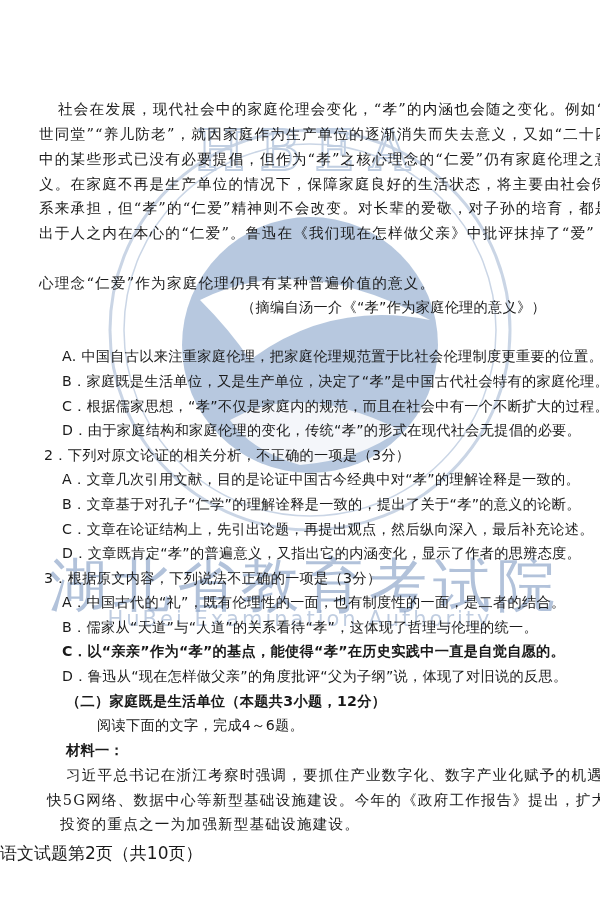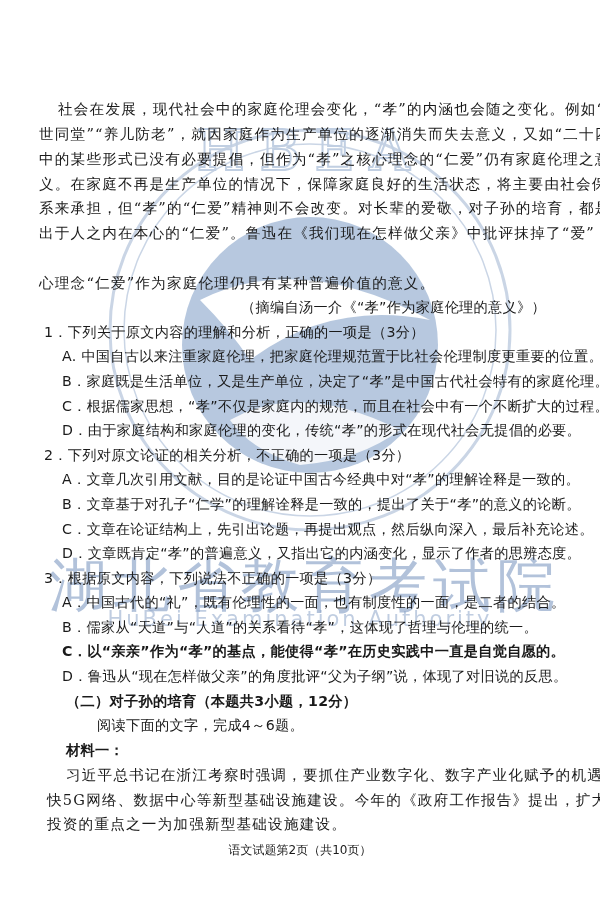--- a/index.html
+++ b/index.html
@@ -6,21 +6,21 @@
   body {
     width: 600px; height: 918px; background: #ffffff; position: relative; overflow: hidden;
     font-family: "DejaVu Serif", "Liberation Serif", serif; color: #1a1a1a;
   }
   .watermark { position: absolute; left: 0; top: 0; width: 600px; height: 918px; pointer-events: none; z-index: 0; }
   .page { position: absolute; left: 0; top: 0; width: 600px; height: 918px; z-index: 1; }
   .line { position: absolute; font-size: 14.6px; line-height: 20px; white-space: nowrap; letter-spacing: 0.2px; }
   .kai { font-family: "DejaVu Serif", "Liberation Serif", serif; letter-spacing: 1.2px; }
   .song { font-family: "DejaVu Sans", "Liberation Sans", sans-serif; font-size: 14.2px; letter-spacing: 0.3px; }
   .bold { font-weight: bold; }
-  .footer { position: absolute; left: 0; width: 600px; top: 842px; text-align: center; font-size: 12px; font-family: "DejaVu Sans", "Liberation Sans", sans-serif; }
+  .footer { position: absolute; left: 0; width: 600px; top: 842px; font-size: 17px; font-family: "DejaVu Sans", "Liberation Sans", sans-serif; }
 </style>
 </head>
 <body>
 
 <svg class="watermark" viewBox="0 0 600 918" xmlns="http://www.w3.org/2000/svg">
   <g opacity="0.55">
     <circle cx="310" cy="330" r="200" fill="none" stroke="#9fb4d1" stroke-width="3"></circle>
     <circle cx="310" cy="330" r="186" fill="none" stroke="#9fb4d1" stroke-width="1.5"></circle>
     <circle cx="310" cy="345" r="128" fill="#7d9cc5"></circle>
     <path d="M200 300 Q 300 250 430 320 Q 330 300 250 360 Q 230 330 200 300 Z" fill="#ffffff"></path>
@@ -35,39 +35,38 @@
 
   <div class="line kai" style="left:58px; top:99px;">社会在发展，现代社会中的家庭伦理会变化，“孝”的内涵也会随之变化。例如“四</div>
   <div class="line kai" style="left:39px; top:124px;">世同堂”“养儿防老”，就因家庭作为生产单位的逐渐消失而失去意义，又如“二十四孝”</div>
   <div class="line kai" style="left:39px; top:149px;">中的某些形式已没有必要提倡，但作为“孝”之核心理念的“仁爱”仍有家庭伦理之意</div>
   <div class="line kai" style="left:39px; top:174px;">义。在家庭不再是生产单位的情况下，保障家庭良好的生活状态，将主要由社会保障体</div>
   <div class="line kai" style="left:39px; top:198px;">系来承担，但“孝”的“仁爱”精神则不会改变。对长辈的爱敬，对子孙的培育，都是</div>
   <div class="line kai" style="left:39px; top:223px;">出于人之内在本心的“仁爱”。鲁迅在《我们现在怎样做父亲》中批评抹掉了“爱”，一</div>
   <div class="line song" style="left:241px; top:297px;">（摘编自汤一介《“孝”作为家庭伦理的意义》）</div>
   <div class="line kai" style="left:39px; top:273px;">心理念“仁爱”作为家庭伦理仍具有某种普遍价值的意义。</div>
 
-  <div class="line song" style="left:44px; top:322px;">1．下列关于原文内容的理解和分析，正确的一项是（3分）</div>
   <div class="line song" style="left:62px; top:346px;">A. 中国自古以来注重家庭伦理，把家庭伦理规范置于比社会伦理制度更重要的位置。</div>
   <div class="line song" style="left:62px; top:371px;">B．家庭既是生活单位，又是生产单位，决定了“孝”是中国古代社会特有的家庭伦理。</div>
   <div class="line song" style="left:62px; top:396px;">C．根据儒家思想，“孝”不仅是家庭内的规范，而且在社会中有一个不断扩大的过程。</div>
   <div class="line song" style="left:62px; top:420px;">D．由于家庭结构和家庭伦理的变化，传统“孝”的形式在现代社会无提倡的必要。</div>
 
   <div class="line song" style="left:44px; top:445px;">2．下列对原文论证的相关分析，不正确的一项是（3分）</div>
   <div class="line song" style="left:62px; top:469px;">A．文章几次引用文献，目的是论证中国古今经典中对“孝”的理解诠释是一致的。</div>
   <div class="line song" style="left:62px; top:494px;">B．文章基于对孔子“仁学”的理解诠释是一致的，提出了关于“孝”的意义的论断。</div>
   <div class="line song" style="left:62px; top:519px;">C．文章在论证结构上，先引出论题，再提出观点，然后纵向深入，最后补充论述。</div>
   <div class="line song" style="left:62px; top:543px;">D．文章既肯定“孝”的普遍意义，又指出它的内涵变化，显示了作者的思辨态度。</div>
 
   <div class="line song" style="left:44px; top:568px;">3．根据原文内容，下列说法不正确的一项是（3分）</div>
   <div class="line song" style="left:62px; top:592px;">A．中国古代的“礼”，既有伦理性的一面，也有制度性的一面，是二者的结合。</div>
   <div class="line song" style="left:62px; top:617px;">B．儒家从“天道”与“人道”的关系看待“孝”，这体现了哲理与伦理的统一。</div>
   <div class="line song" style="left:62px; top:641px;font-weight:bold;">C．以“亲亲”作为“孝”的基点，能使得“孝”在历史实践中一直是自觉自愿的。</div>
   <div class="line song" style="left:62px; top:666px;">D．鲁迅从“现在怎样做父亲”的角度批评“父为子纲”说，体现了对旧说的反思。</div>
 
-  <div class="line song bold" style="left:66px; top:691px;">（二）对子孙的培育（本题共3小题，12分）</div>
+  <div class="line song bold" style="left:66px; top:691px;">（二）家庭既是生活单位（本题共3小题，12分）</div>
   <div class="line song" style="left:66px; top:715px;margin-left:31px;">阅读下面的文字，完成4～6题。</div>
   <div class="line song bold" style="left:66px; top:740px;">材料一：</div>
   <div class="line kai" style="left:66px; top:765px;">习近平总书记在浙江考察时强调，要抓住产业数字化、数字产业化赋予的机遇，加</div>
   <div class="line kai" style="left:47px; top:790px;">快5G网络、数据中心等新型基础设施建设。今年的《政府工作报告》提出，扩大有效</div>
-  <div class="line kai" style="left:47px; top:814px;">投资的重点之一为加强新型基础设施建设。</div>
+  <div class="line kai" style="left:60px; top:814px;">投资的重点之一为加强新型基础设施建设。</div>
 
   <div class="footer">语文试题第2页（共10页）</div>
 </div>
 
 </body></html>

